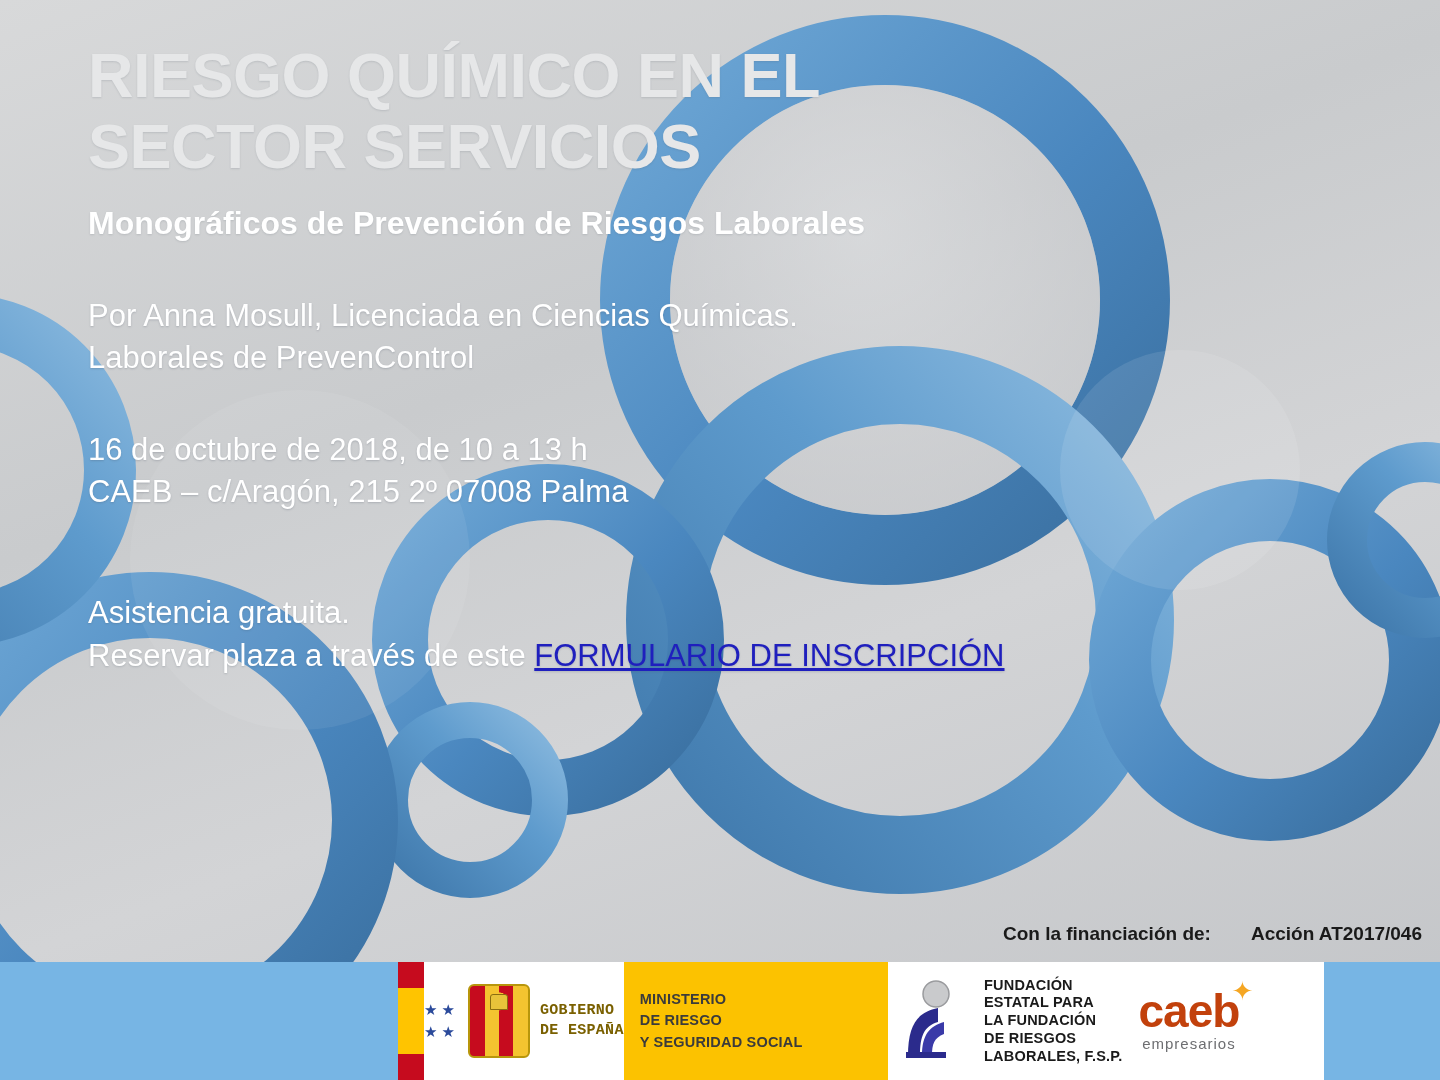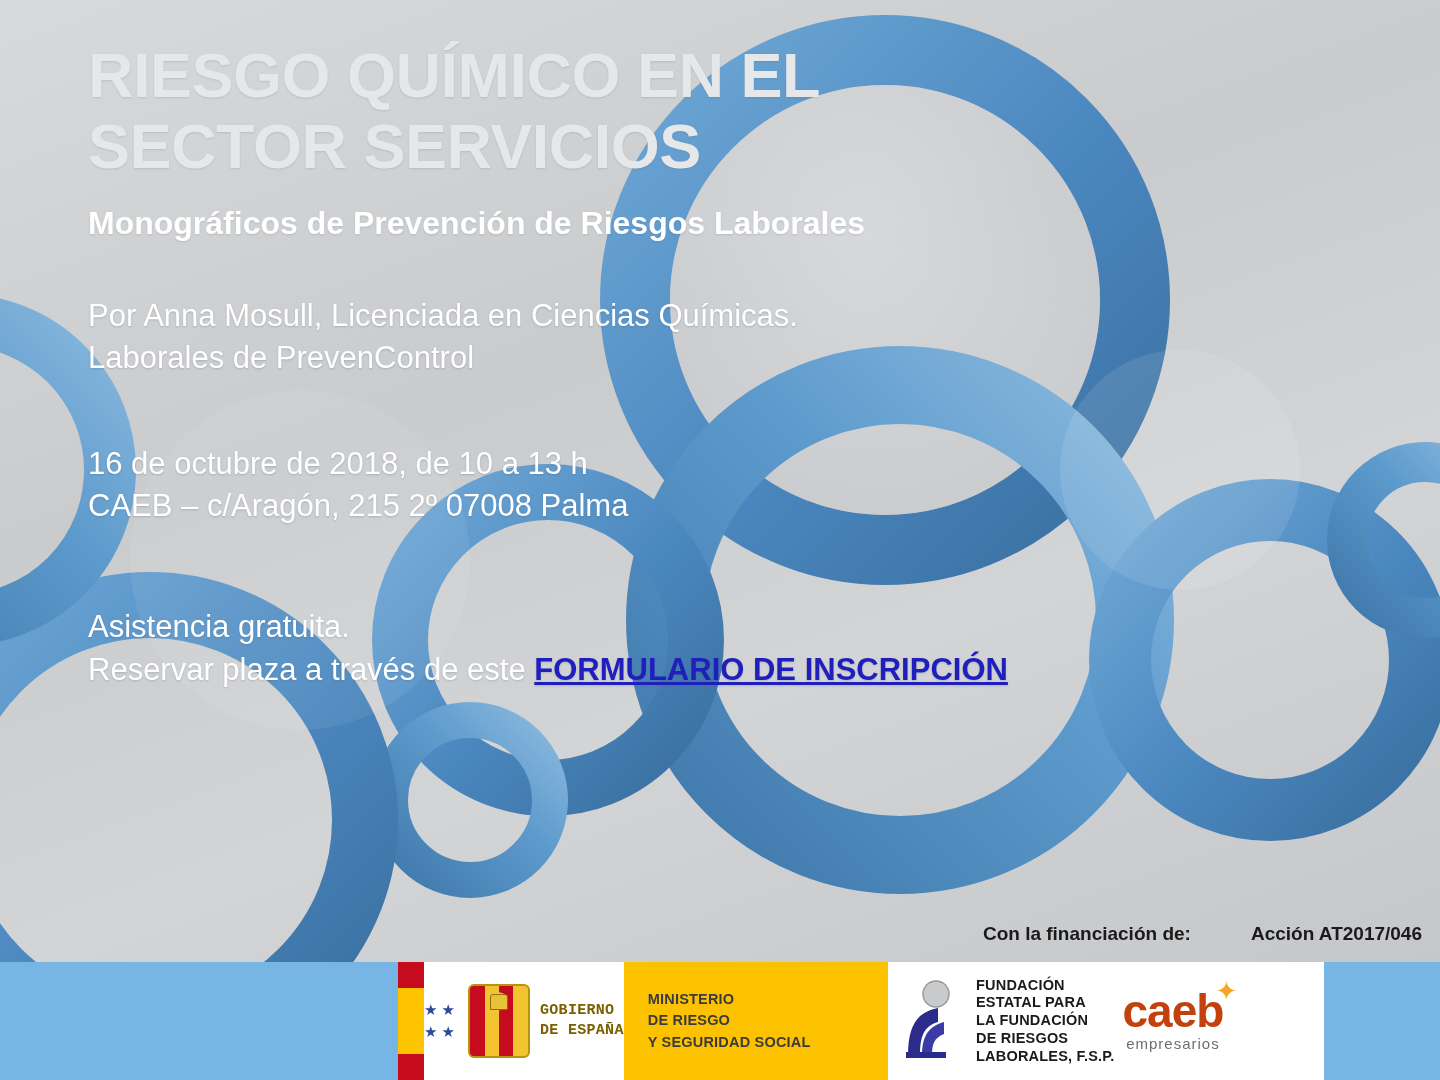--- a/index.html
+++ b/index.html
@@ -48,44 +48,44 @@
     text-shadow: 0 1px 2px rgba(80,90,100,0.18);
   }
   .block-bold {
     margin-top: 52px;
     color: #ffffff;
     font-size: 31px;
     font-weight: normal;
     line-height: 1.35;
     text-shadow: 0 1px 2px rgba(70,80,95,0.25);
   }
-  .block-bold.second { margin-top: 64px; }
+  .block-bold.second { margin-top: 50px; }
   .block-plain {
     margin-top: 80px;
     color: #ffffff;
     font-size: 31px;
     font-weight: normal;
     line-height: 1.38;
     text-shadow: 0 1px 2px rgba(70,80,95,0.22);
   }
   .link {
     color: #1f1fbe;
-    font-weight: bold;
+    font-weight: normal;
     text-decoration: underline;
     cursor: pointer;
   }
 
   
   #funding {
     position: absolute;
     right: 18px;
     bottom: 135px;
     z-index: 3;
     display: flex;
-    gap: 60px;
+    gap: 40px;
     color: #1a1a1a;
     font-size: 19px;
     font-weight: bold;
   }
 
   
   #footer {
     position: absolute;
     left: 0;
     bottom: 0;
@@ -151,37 +151,37 @@
     line-height: 1.35;
     letter-spacing: 0.3px;
     font-family: Liberation Mono, monospace;
   }
   .gob-yellow {
     flex: 1;
     height: 100%;
     background: #fcc200;
     display: flex;
     align-items: center;
-    padding-left: 24px;
+    padding-left: 16px;
   }
   .min-text {
     color: #3b3b3b;
     font-weight: bold;
     font-size: 14.5px;
     line-height: 1.45;
     letter-spacing: 0.2px;
   }
 
   .fund-block {
     width: 436px;
     background: #ffffff;
     display: flex;
     align-items: center;
     padding-left: 10px;
-    gap: 4px;
+    gap: 12px;
   }
   .fund-logo { width: 74px; height: 86px; position: relative; }
   .fund-text {
     color: #1a1a1a;
     font-weight: bold;
     font-size: 14.5px;
     line-height: 1.22;
     letter-spacing: 0.2px;
   }
   .caeb {

